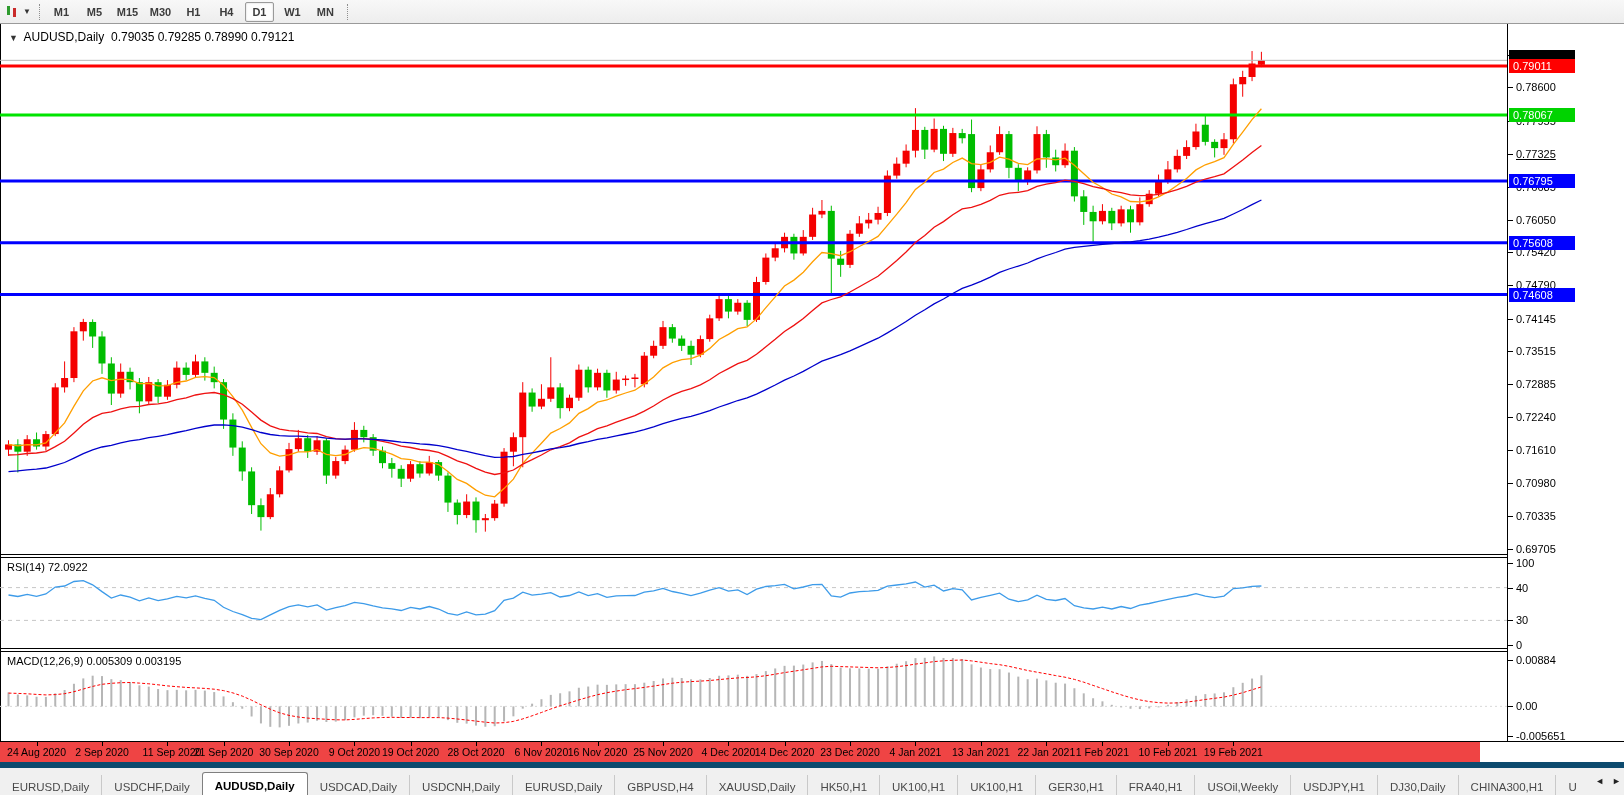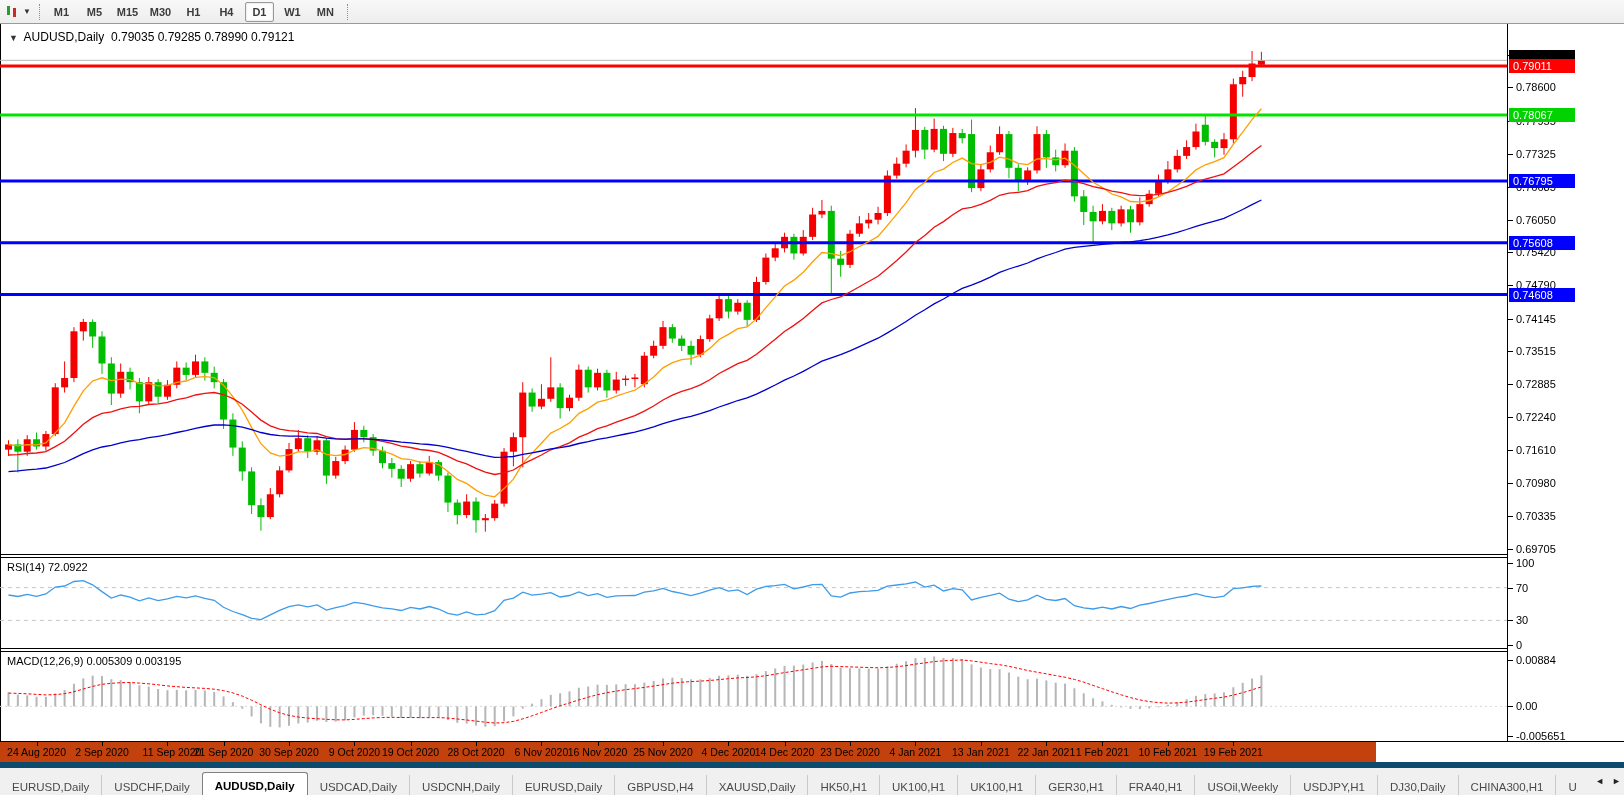--- a/index.html
+++ b/index.html
@@ -23,21 +23,21 @@
   #chart-title{position:absolute;left:8px;top:30px;font-size:12px;color:#000;z-index:5;}
   #chart-title .caret{font-size:9px;}
   .pane-label{position:absolute;left:7px;font-size:11px;color:#000;z-index:5;}
   
   #price-axis{position:absolute;left:1508px;top:24px;width:116px;height:717px;background:#fff;}
   .ax-tick{position:absolute;left:0;width:5px;height:1px;background:#000;}
   .ax-lbl{position:absolute;left:8px;font-size:11px;color:#000;transform:translateY(-6px);white-space:nowrap;}
   .badge{position:absolute;left:1px;width:62px;height:14px;line-height:14px;font-size:11px;color:#fff;
     padding-left:4px;transform:translateY(-7px);z-index:4;}
   
-  #time-axis{position:absolute;left:0;top:742px;width:1376px;height:20px;background:#c2410c;}
+  #time-axis{position:absolute;left:0;top:742px;width:1480px;height:20px;background:#ef4444;}
   .t-tick{position:absolute;top:0;width:1px;height:4px;background:#000;}
   .t-lbl{position:absolute;top:4px;font-size:10.5px;color:#000;transform:translateX(-50%);white-space:nowrap;}
   
   #tab-bar{position:absolute;left:0;top:762px;width:1624px;height:33px;background:#f0f0f0;
     border-top:6px solid #0c4a6e;display:flex;align-items:flex-end;overflow:hidden;}
   .tab{flex:0 0 auto;height:24px;line-height:24px;padding:0 12px;font-size:11.5px;color:#4a4a4a;
     white-space:nowrap;border-left:1px solid #c9c9c9;margin-bottom:2px;}
   .tab:first-child{border-left:none;}
   .tab.active{background:#fff;color:#000;font-weight:bold;border:1px solid #7f7f7f;border-bottom:1px solid #fff;
     border-radius:3px 3px 0 0;height:27px;line-height:26px;margin-bottom:0;}
@@ -505,21 +505,21 @@
   <div class="pane-label" style="top:655px">MACD(12,26,9) 0.005309 0.003195</div>
 
   <div id="price-axis">
       <div class="ax-tick" style="top: 31.2px;"></div>
       <div class="ax-lbl" style="top: 31.2px;">0.79220</div>
       <div class="ax-tick" style="top: 63.378px;"></div>
       <div class="ax-lbl" style="top: 63.378px;">0.78600</div>
       <div class="ax-tick" style="top: 96.8535px;"></div>
       <div class="ax-lbl" style="top: 96.8535px;">0.77955</div>
       <div class="ax-tick" style="top: 129.55px;"></div>
-      <div class="ax-lbl" style="top: 129.55px;">0.77325</div>
+      <div class="ax-lbl" style="top: 129.55px; text-decoration: underline;">0.77325</div>
       <div class="ax-tick" style="top: 162.766px;"></div>
       <div class="ax-lbl" style="top: 162.766px;">0.76685</div>
       <div class="ax-tick" style="top: 195.723px;"></div>
       <div class="ax-lbl" style="top: 195.723px;">0.76050</div>
       <div class="ax-tick" style="top: 228.42px;"></div>
       <div class="ax-lbl" style="top: 228.42px;">0.75420</div>
       <div class="ax-tick" style="top: 261.117px;"></div>
       <div class="ax-lbl" style="top: 261.117px;">0.74790</div>
       <div class="ax-tick" style="top: 294.592px;"></div>
       <div class="ax-lbl" style="top: 294.592px;">0.74145</div>
@@ -533,21 +533,21 @@
       <div class="ax-lbl" style="top: 426.159px;">0.71610</div>
       <div class="ax-tick" style="top: 458.856px;"></div>
       <div class="ax-lbl" style="top: 458.856px;">0.70980</div>
       <div class="ax-tick" style="top: 492.331px;"></div>
       <div class="ax-lbl" style="top: 492.331px;">0.70335</div>
       <div class="ax-tick" style="top: 525.029px;"></div>
       <div class="ax-lbl" style="top: 525.029px;">0.69705</div>
       <div class="ax-tick" style="top: 539px;"></div>
       <div class="ax-lbl" style="top: 539px; text-align: right;">100</div>
       <div class="ax-tick" style="top: 563.6px;"></div>
-      <div class="ax-lbl" style="top: 563.6px;">70</div>
+      <div class="ax-lbl" style="top: 563.6px;">40</div>
       <div class="ax-tick" style="top: 596.4px;"></div>
       <div class="ax-lbl" style="top: 596.4px;">30</div>
       <div class="ax-tick" style="top: 621px;"></div>
       <div class="ax-lbl" style="top: 621px;">0</div>
       <div class="ax-tick" style="top: 636px;"></div>
       <div class="ax-lbl" style="top: 636px;">0.00884</div>
       <div class="ax-tick" style="top: 682.363px;"></div>
       <div class="ax-lbl" style="top: 682.363px;">0.00</div>
       <div class="ax-tick" style="top: 712px;"></div>
       <div class="ax-lbl" style="top: 712px;">-0.005651</div>

